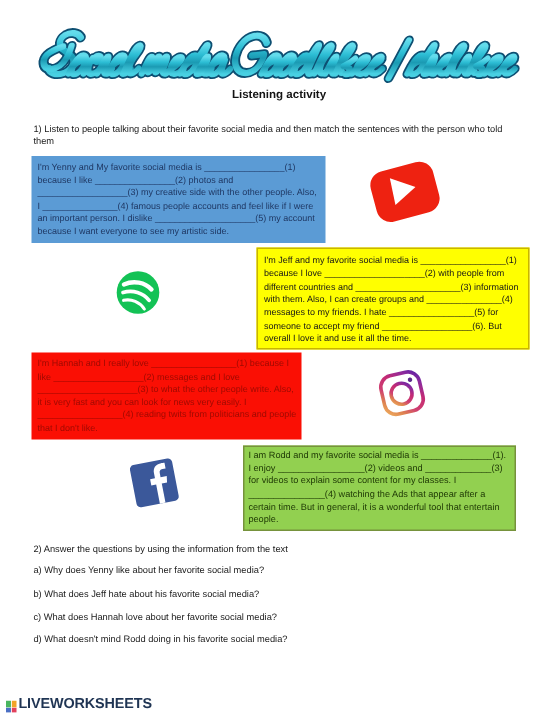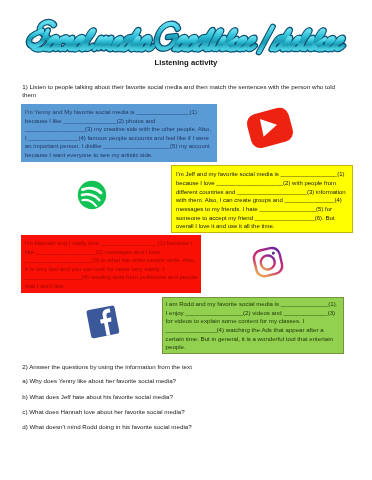--- a/index.html
+++ b/index.html
@@ -184,13 +184,22 @@
     <path d="M 18.9,33.2 L 18.9,20.2 L 15.6,20.2 L 15.6,16.0 L 18.9,16.0 L 18.9,12.6 C 18.9,9.0 21.0,6.9 24.3,6.9 C 25.6,6.9 26.7,7.0 27.1,7.1 L 27.1,10.9 L 25.0,10.9 C 23.3,10.9 22.7,11.7 22.7,13.2 L 22.7,16.0 L 26.9,16.0 L 26.3,20.2 L 22.7,20.2 L 22.7,33.2 Z" fill="#ffffff"></path>
   </g>
 </svg>
 
 <div class="q2">2) Answer the questions by using the information from the text</div>
 <div class="qa" style="top:377px">a) Why does Yenny like about her favorite social media?</div>
 <div class="qa" style="top:392.5px">b) What does Jeff hate about his favorite social media?</div>
 <div class="qa" style="top:407.5px">c) What does Hannah love about her favorite social media?</div>
 <div class="qa" style="top:423px">d) What doesn't mind Rodd doing in his favorite social media?</div>
 
+<div class="footer">
+  <svg class="fico" width="7.6" height="8.2" viewBox="0 0 7.6 8.2">
+  <rect x="0" y="0" width="3.3" height="4.6" fill="#49b55f"></rect>
+  <rect x="0" y="4.9" width="3.3" height="3.3" fill="#4a6fc4"></rect>
+  <rect x="3.9" y="0" width="3.7" height="4.6" fill="#f2a326"></rect>
+  <rect x="3.9" y="4.9" width="3.7" height="3.3" fill="#e2415c"></rect>
+</svg>
+  <span class="footer-text">LIVEWORKSHEETS</span>
 </div>
+</div>
 
 </body></html>

